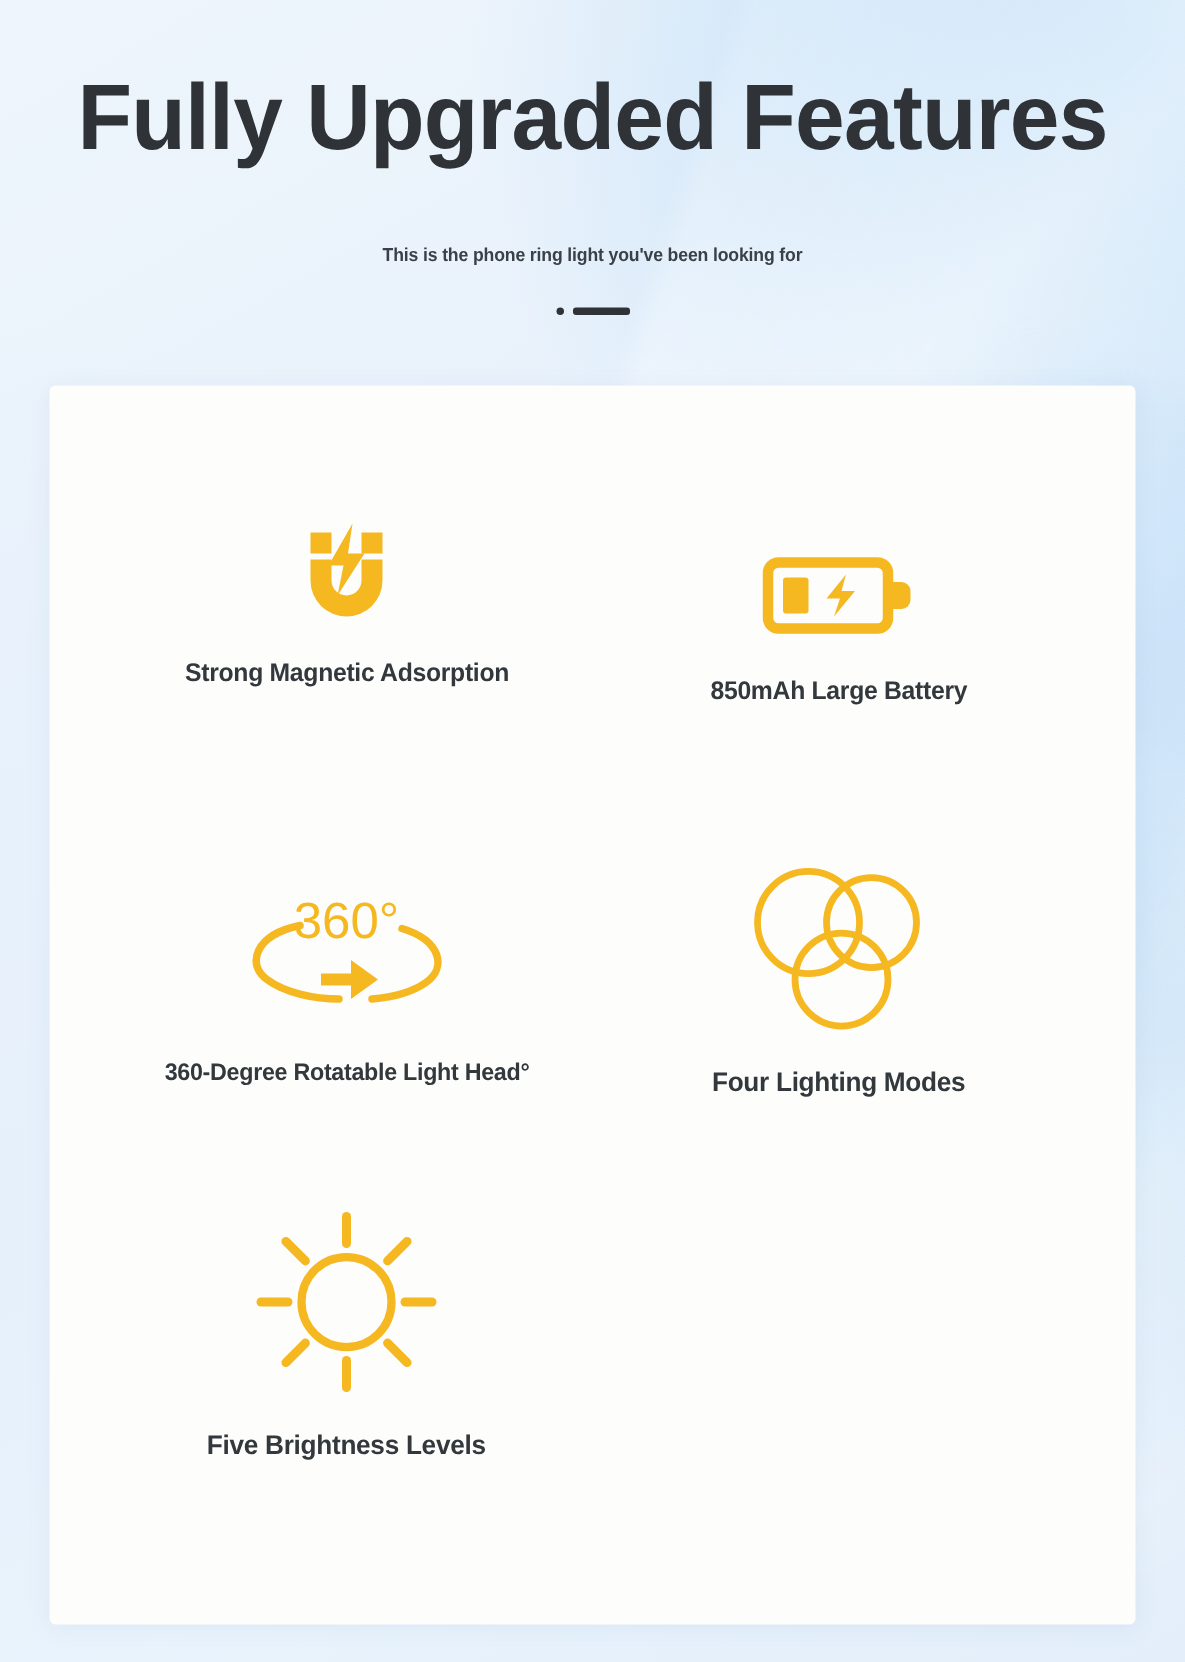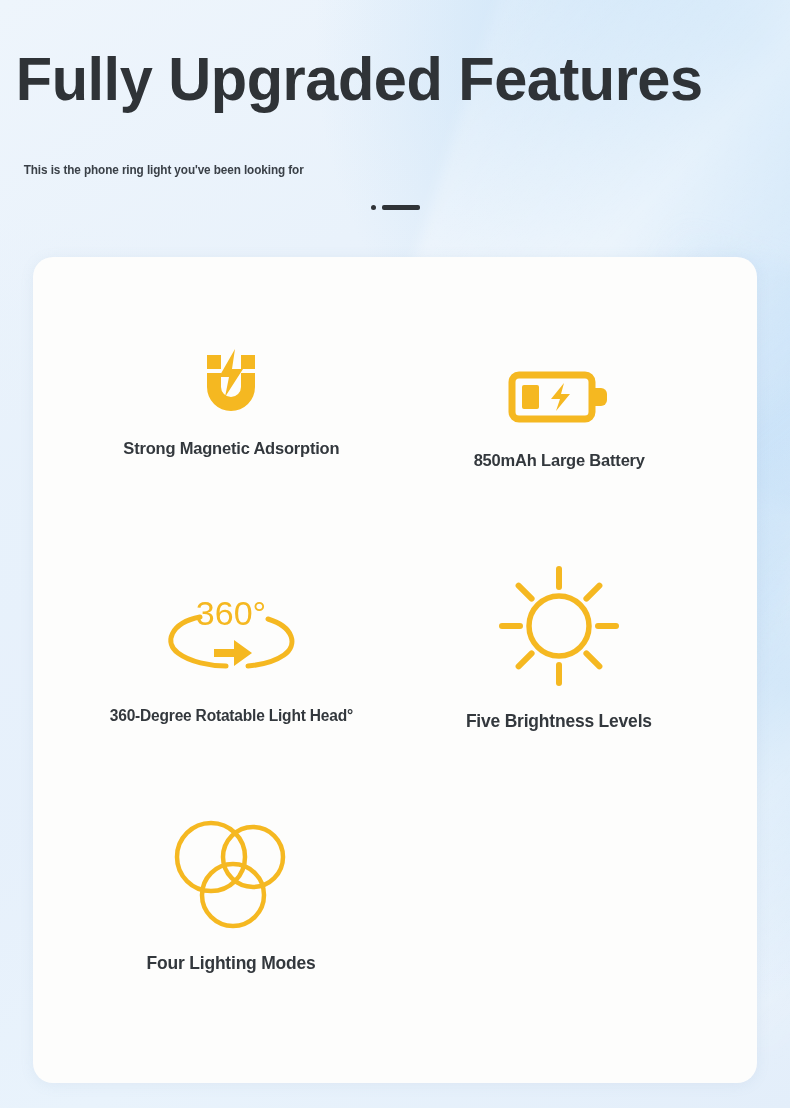--- a/index.html
+++ b/index.html
@@ -48,20 +48,21 @@
   .sheen-c {
     top: 250px; right: -40px;
     width: 240px; height: 420px;
     background: linear-gradient(120deg, rgba(186,219,247,0.0) 0%, rgba(186,219,247,0.45) 55%, rgba(186,219,247,0.0) 100%);
     transform: rotate(22deg);
     filter: blur(10px);
   }
 
   .hero {
     position: relative;
+    text-align: center;
     padding-top: 48px;
   }
 
   .hero-title {
     margin: 0;
     font-size: 62px;
     line-height: 1.0;
     font-weight: 700;
     letter-spacing: -0.5px;
     color: #2f3337;
@@ -100,21 +101,21 @@
   }
 
   .features-card {
     position: absolute;
     left: 33px;
     top: 257px;
     width: 724px;
     height: 826px;
     box-sizing: border-box;
     background: #fdfdfc;
-    border-radius: 20px;
+    border-radius: 4px;
     box-shadow: 0 2px 14px rgba(120, 150, 180, 0.10);
     padding: 60px 34px 40px 34px;
   }
 
   .features-grid {
     display: grid;
     grid-template-columns: 1fr 1fr;
     grid-template-rows: repeat(3, 1fr);
     height: 100%;
   }
@@ -207,49 +208,49 @@
           <svg width="150" height="92" viewBox="0 0 150 92" aria-hidden="true">
             <text x="75" y="36" text-anchor="middle" font-family="Liberation Sans, sans-serif" font-size="34" font-weight="400" fill="#F5B821">360°</text>
             <path d="M44 28 C14 34 8 54 22 64 C34 73 54 77 70 77" fill="none" stroke="#F5B821" stroke-width="5" stroke-linecap="round"></path>
             <path d="M112 30 C138 38 142 56 128 66 C118 73 104 76 92 77" fill="none" stroke="#F5B821" stroke-width="5" stroke-linecap="round"></path>
             <path d="M58 60 h20 v-9 l18 13 l-18 13 v-9 h-20 z" fill="#F5B821"></path>
           </svg>
         </div>
         <div class="feature-label">360-Degree Rotatable Light Head°</div>
       </div>
 
+
+      <div class="feature cell-r3 cell-r3-c1">
+        <div class="feature-icon">
+          <svg width="124" height="116" viewBox="0 0 124 116" aria-hidden="true">
+            <g fill="none" stroke="#F5B821" stroke-width="4.5">
+              <circle cx="42" cy="42" r="34"></circle>
+              <circle cx="84" cy="42" r="30"></circle>
+              <circle cx="64" cy="80" r="31"></circle>
+            </g>
+          </svg>
+        </div>
+        <div class="feature-label">Four Lighting Modes</div>
+      </div>
 
       <div class="feature cell-r3 cell-r3-c2">
         <div class="feature-icon">
           <svg width="126" height="126" viewBox="0 0 126 126" aria-hidden="true">
             <g stroke="#F5B821" stroke-width="6" stroke-linecap="round" fill="none">
               <circle cx="63" cy="63" r="30" stroke-width="5.5"></circle>
               <path d="M63 6 v18"></path>
               <path d="M63 102 v18"></path>
               <path d="M6 63 h18"></path>
               <path d="M102 63 h18"></path>
               <path d="M22.6 22.6 l13 13"></path>
               <path d="M90.4 90.4 l13 13"></path>
               <path d="M103.4 22.6 l-13 13"></path>
               <path d="M35.6 90.4 l-13 13"></path>
             </g>
           </svg>
         </div>
         <div class="feature-label">Five Brightness Levels</div>
       </div>
 
-      <div class="feature cell-r3 cell-r3-c1">
-        <div class="feature-icon">
-          <svg width="124" height="116" viewBox="0 0 124 116" aria-hidden="true">
-            <g fill="none" stroke="#F5B821" stroke-width="4.5">
-              <circle cx="42" cy="42" r="34"></circle>
-              <circle cx="84" cy="42" r="30"></circle>
-              <circle cx="64" cy="80" r="31"></circle>
-            </g>
-          </svg>
-        </div>
-        <div class="feature-label">Four Lighting Modes</div>
-      </div>
-
     </div>
   </div>
 
 </div>
 
 </body></html>

